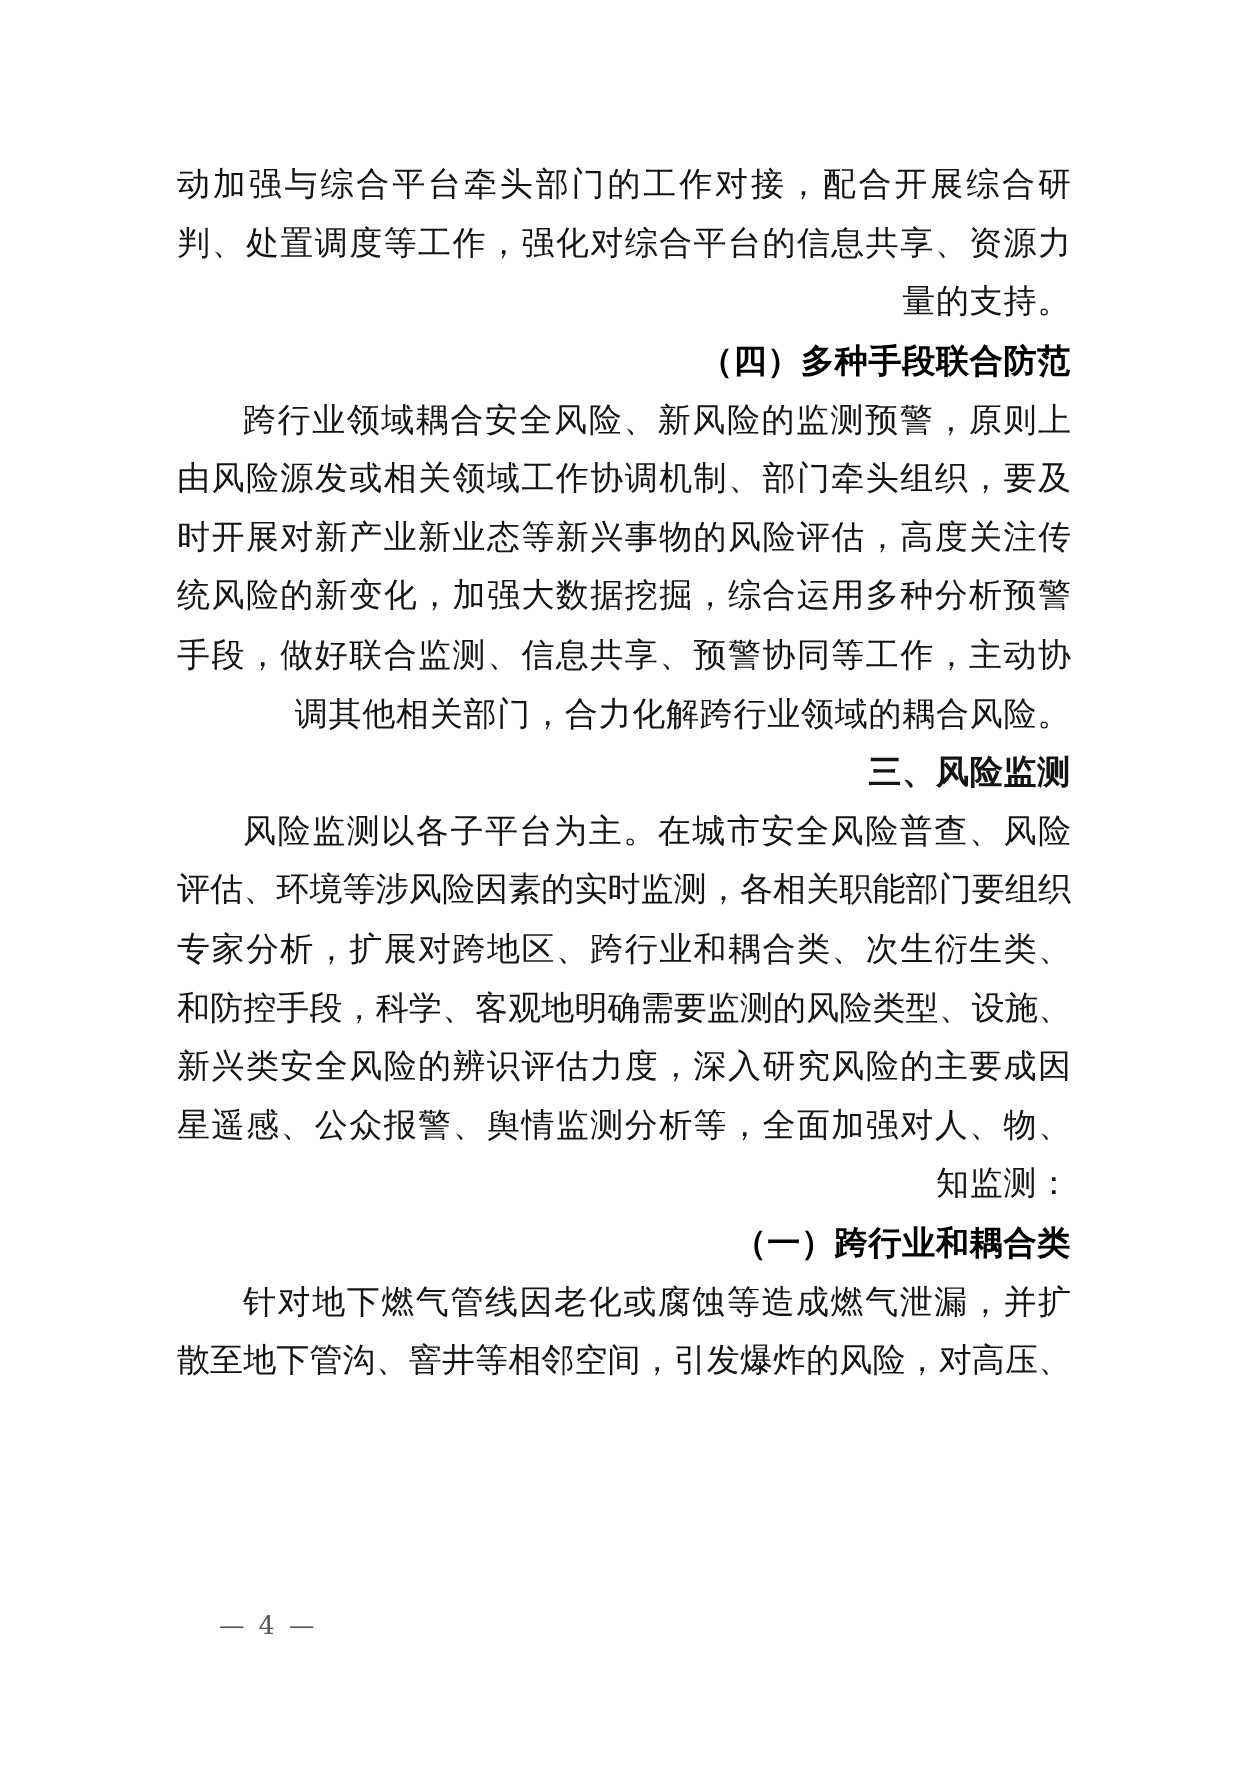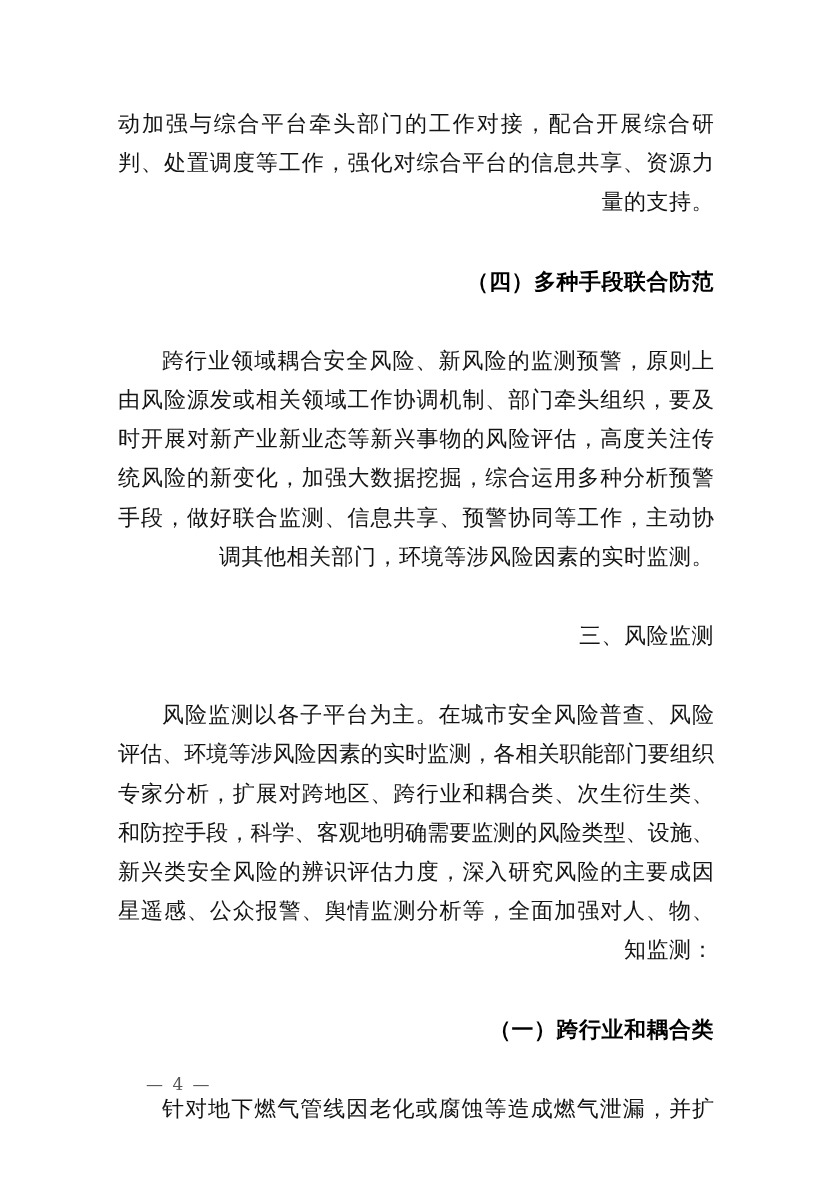--- a/index.html
+++ b/index.html
@@ -30,28 +30,27 @@
     letter-spacing: 0.5px;
   }
   .line.justify {
     text-align: justify;
     text-align-last: justify;
     text-justify: inter-character;
     letter-spacing: 0;
   }
   .line.indent {
     text-indent: 44px;
-    margin-top: 40px;
   }
   .line.heading-bold {
     font-weight: bold;
     color: #000000;
   }
   .line.heading-regular {
-    font-weight: normal;
+    font-weight: bold;
   }
   .page-number {
     position: absolute;
     left: 146px;
     top: 1072px;
     font-size: 17px;
     line-height: 24px;
     color: #555555;
     letter-spacing: 2px;
     font-family: "DejaVu Serif", serif;
@@ -64,26 +63,27 @@
   <div class="text-block" id="text-block">
       <div class="line body justify">动加强与综合平台牵头部门的工作对接，配合开展综合研</div>
       <div class="line body justify">判、处置调度等工作，强化对综合平台的信息共享、资源力</div>
       <div class="line body">量的支持。</div>
       <div class="line heading-bold indent">（四）多种手段联合防范</div>
       <div class="line body justify indent">跨行业领域耦合安全风险、新风险的监测预警，原则上</div>
       <div class="line body justify">由风险源发或相关领域工作协调机制、部门牵头组织，要及</div>
       <div class="line body justify">时开展对新产业新业态等新兴事物的风险评估，高度关注传</div>
       <div class="line body justify">统风险的新变化，加强大数据挖掘，综合运用多种分析预警</div>
       <div class="line body justify">手段，做好联合监测、信息共享、预警协同等工作，主动协</div>
-      <div class="line body">调其他相关部门，环境等涉风险因素的实时监测。</div>
+      <div class="line body">调其他相关部门，合力化解跨行业领域的耦合风险。</div>
       <div class="line heading-regular indent">三、风险监测</div>
       <div class="line body justify indent">风险监测以各子平台为主。在城市安全风险普查、风险</div>
       <div class="line body justify">评估、环境等涉风险因素的实时监测，各相关职能部门要组织</div>
       <div class="line body justify">专家分析，扩展对跨地区、跨行业和耦合类、次生衍生类、</div>
       <div class="line body justify">和防控手段，科学、客观地明确需要监测的风险类型、设施、</div>
       <div class="line body justify">新兴类安全风险的辨识评估力度，深入研究风险的主要成因</div>
       <div class="line body justify">星遥感、公众报警、舆情监测分析等，全面加强对人、物、</div>
       <div class="line body">知监测：</div>
       <div class="line heading-bold indent">（一）跨行业和耦合类</div>
       <div class="line body justify indent">针对地下燃气管线因老化或腐蚀等造成燃气泄漏，并扩</div>
+      <div class="line body justify">散至地下管沟、窨井等相邻空间，引发爆炸的风险，对高压、</div>
     </div>
   <div class="page-number">— 4 —</div>
 </div>
 
 </body></html>

